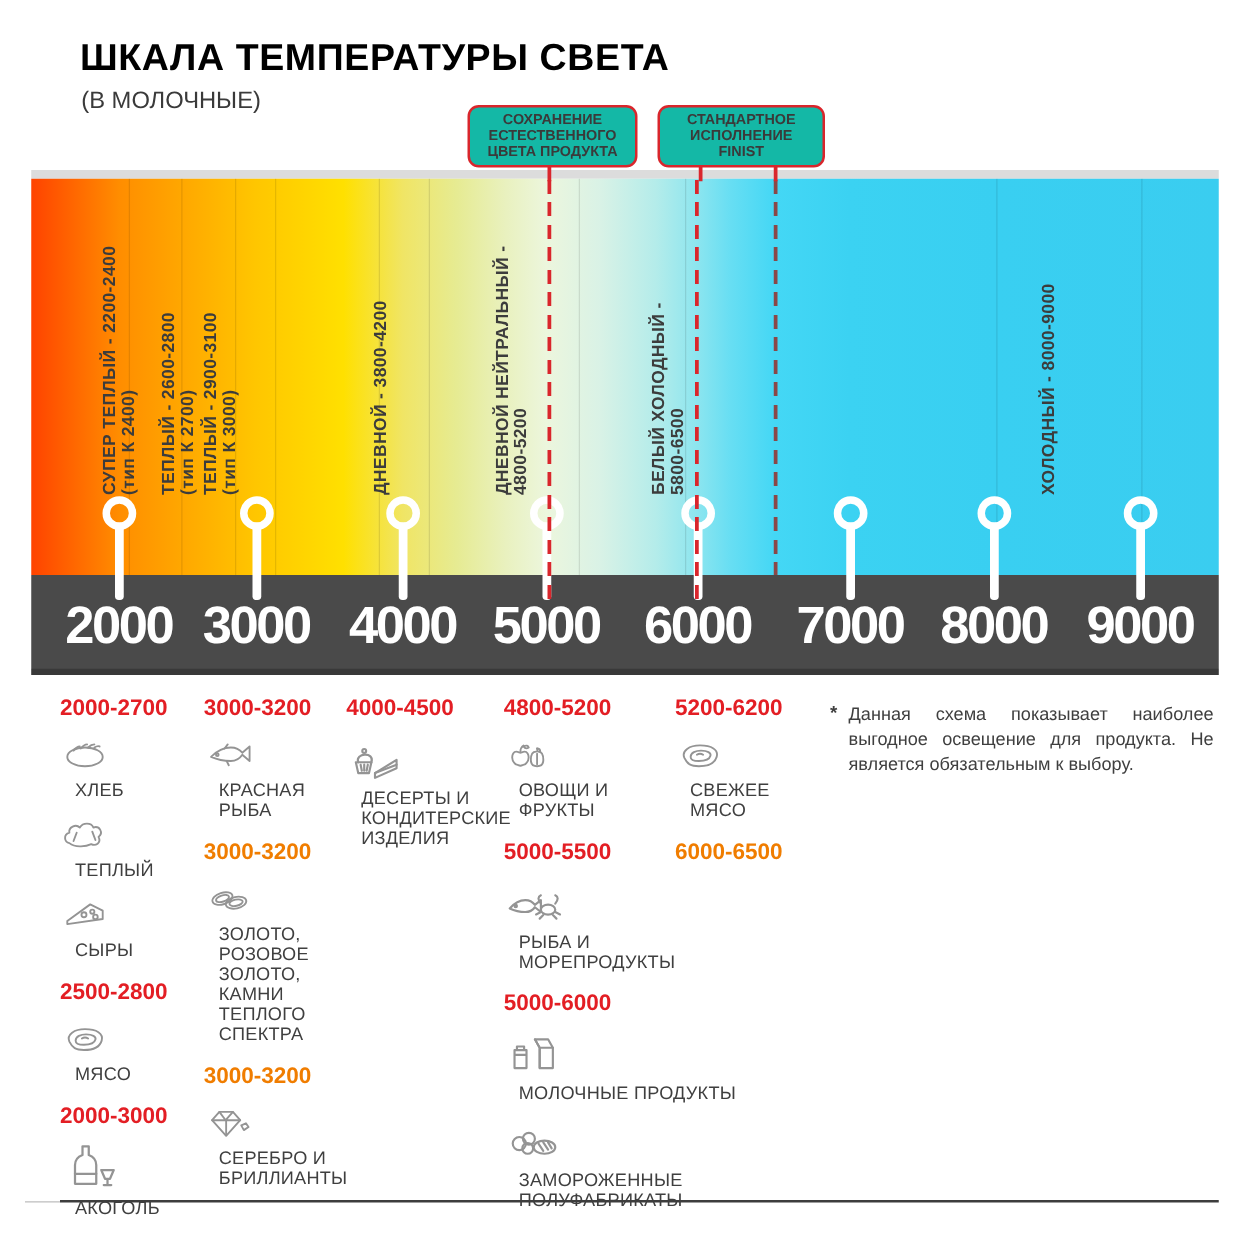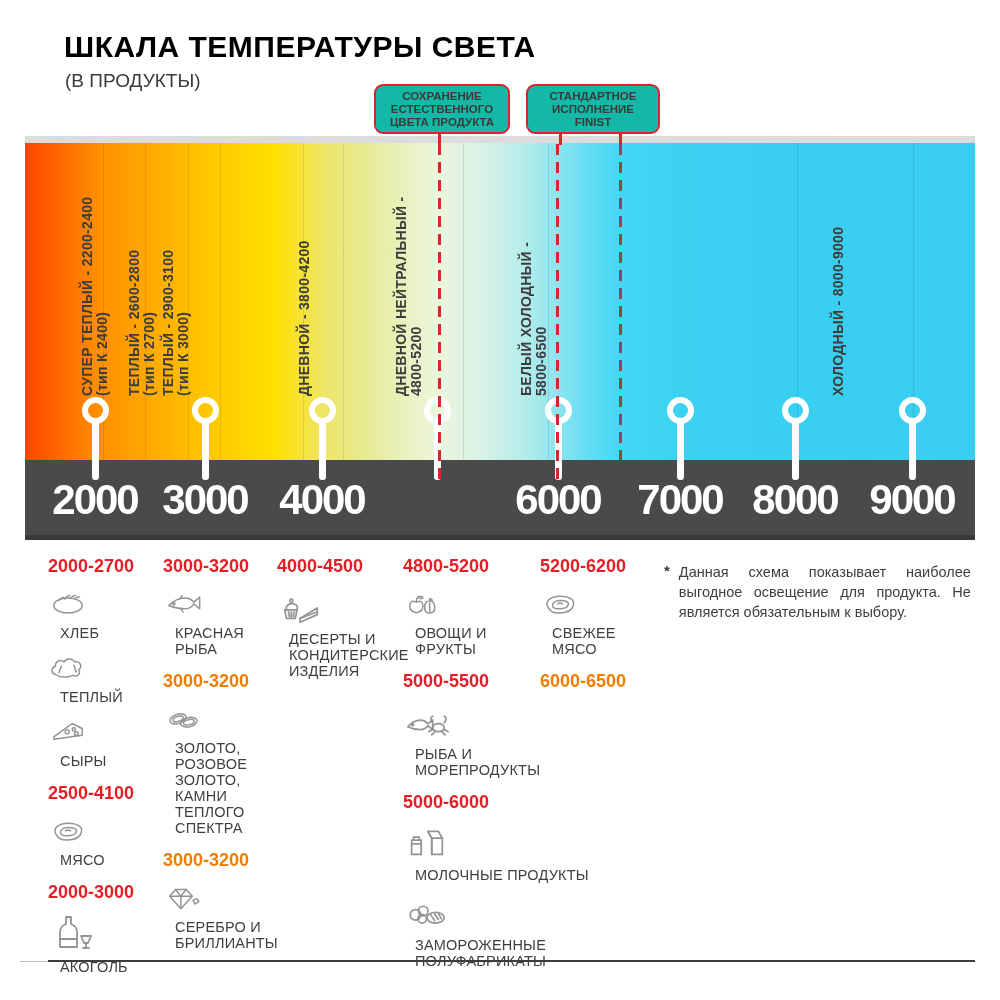--- a/index.html
+++ b/index.html
@@ -129,21 +129,21 @@
         <path d="M8 26 l5 -3 5 3 v5 l-5 3 -5 -3 z M8 26 l5 3 5 -3 M13 29 v5"></path>
         <path d="M24 20 l5 -3 5 3 v5 l-5 3 -5 -3 z M24 20 l5 3 5 -3 M29 23 v5"></path>
         <path d="M27 31 l5 -3 5 3 v5 l-5 3 -5 -3 z M27 31 l5 3 5 -3 M32 34 v5"></path>
       </g>
   </defs>
 </svg>
 
 <div class="canvas">
 
   <div class="title">ШКАЛА ТЕМПЕРАТУРЫ СВЕТА</div>
-  <div class="subtitle">(В ПРОДУКТЫ)</div>
+  <div class="subtitle">(В МОЛОЧНЫЕ)</div>
 
   <div class="callout co1">СОХРАНЕНИЕ
 ЕСТЕСТВЕННОГО
 ЦВЕТА ПРОДУКТА</div>
   <div class="callout co2">СТАНДАРТНОЕ
 ИСПОЛНЕНИЕ
 FINIST</div>
   <div class="leg" style="left:438px"></div>
   <div class="leg" style="left:559px"></div>
   <div class="leg" style="left:619px"></div>
@@ -208,20 +208,21 @@
   <div class="pinring" style="left:899px;top:397px"></div>
     <div class="pinstem" style="left:908.5px"></div>
 
   <div class="dash red" style="left:438px;height:340px"></div>
   <div class="dash red" style="left:556px;height:340px"></div>
   <div class="dash dark" style="left:619px;height:316px"></div>
 
   <div class="tick" style="left:95px">2000</div>
   <div class="tick" style="left:205px">3000</div>
   <div class="tick" style="left:322px">4000</div>
+  <div class="tick" style="left:437px">5000</div>
   <div class="tick" style="left:558px">6000</div>
   <div class="tick" style="left:680px">7000</div>
   <div class="tick" style="left:795px">8000</div>
   <div class="tick" style="left:912px">9000</div>
 
   <div class="pcol" style="left:48px;width:112px">
     <div class="prange tone-red">2000-2700</div>
     <div class="pitem">
       <span><svg viewBox="0 0 48 48">
             <use href="#i-bread"></use>
@@ -230,21 +231,21 @@
     <div class="pitem">
       <span><svg viewBox="0 0 48 48">
             <use href="#i-croissant"></use>
           </svg></span>
       <div class="plabel">ТЕПЛЫЙ</div></div>
     <div class="pitem">
       <span><svg viewBox="0 0 48 48">
             <use href="#i-cheese"></use>
           </svg></span>
       <div class="plabel">СЫРЫ</div></div>
-    <div class="prange tone-red">2500-4100</div>
+    <div class="prange tone-red">2500-2800</div>
     <div class="pitem">
       <span><svg viewBox="0 0 48 48">
             <use href="#i-meat"></use>
           </svg></span>
       <div class="plabel">МЯСО</div></div>
     <div class="prange tone-red">2000-3000</div>
     <div class="pitem">
       <span><svg viewBox="0 0 48 48" style="width:48px;height:48px">
             <use href="#i-alcohol"></use>
           </svg></span>

